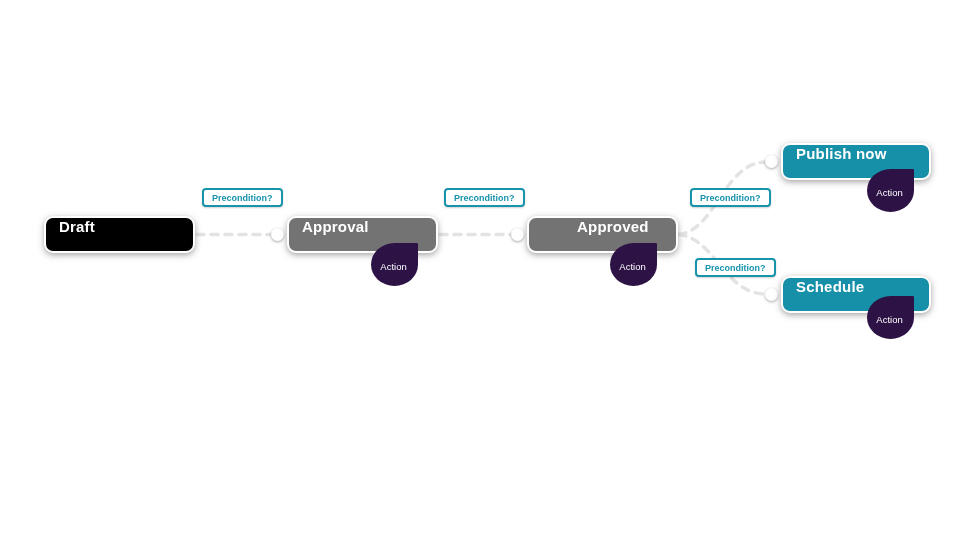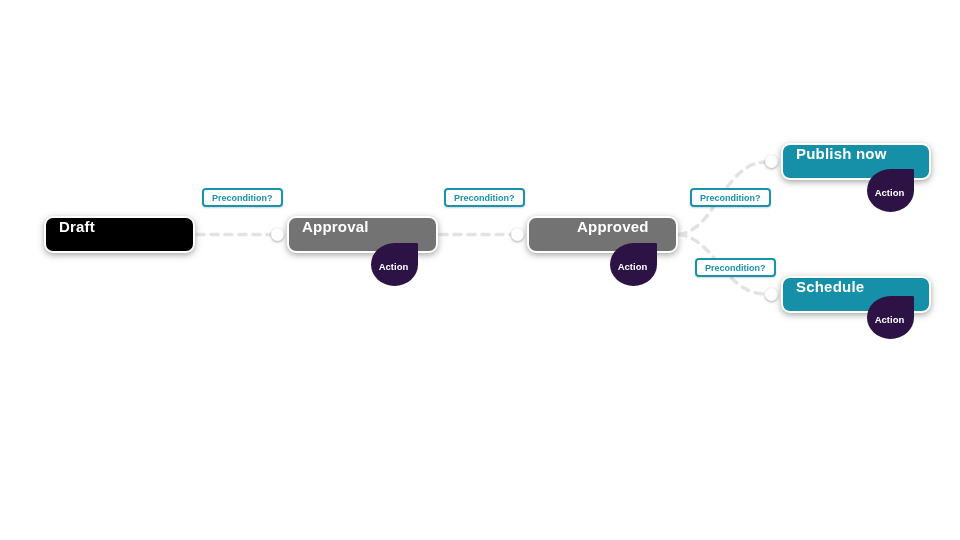--- a/index.html
+++ b/index.html
@@ -45,21 +45,21 @@
   .node-start  { background: #000000; width: 151px; }
   .node-state  { background: #737373; width: 151px; }
   .node-action { background: #1590a8; width: 150px; }
   .badge {
     position: absolute;
     width: 47px; height: 43px;
     background: #2c1245;
     border-radius: 55% 3% 55% 55% / 55% 3% 55% 55%;
     color: #ffffff;
     font-size: 9.5px;
-    font-weight: 700;
+    font-weight: 400;
     display: flex;
     align-items: center;
     justify-content: center;
     z-index: 3;
     cursor: pointer;
   }
   .badge span { transform: translate(-1px, 2px); }
   .pill {
     position: absolute;
     height: 19px;

